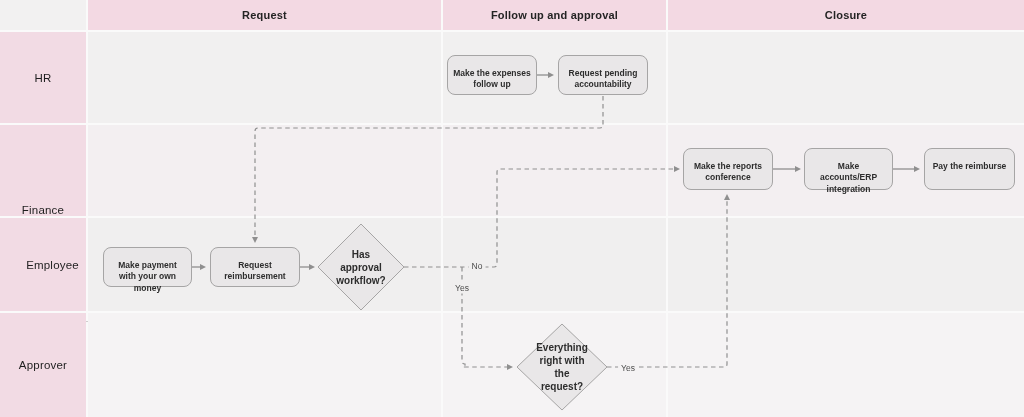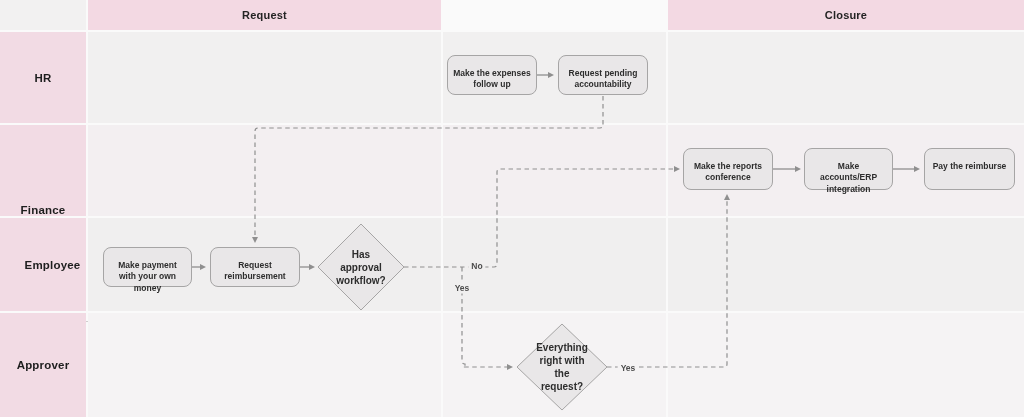--- a/index.html
+++ b/index.html
@@ -18,49 +18,52 @@
     --edge-text:#4d4d4d;
     --page-bg:#fafafa;
   }
   *{box-sizing:border-box;margin:0;padding:0;}
   html,body{background:var(--page-bg);}
   body{font-family:"Liberation Sans","DejaVu Sans",sans-serif;}
   .stage{position:relative;width:1024px;height:417px;background:var(--page-bg);overflow:hidden;}
   .cell{position:absolute;display:flex;align-items:center;justify-content:center;}
   .hdr{background:var(--header-pink);font-weight:bold;font-size:11px;color:var(--heading-text);letter-spacing:.2px;}
   .corner{background:var(--corner-gray);}
-  .lane-label{background:var(--label-pink);font-weight:bold;font-size:11.5px;color:#1e1e1e;letter-spacing:.2px;}
+  .lane-label{background:var(--label-pink);font-weight:normal;font-size:11.5px;color:#1e1e1e;letter-spacing:.2px;}
   .r0{background:var(--lane-hr);}
   .r1{background:var(--lane-finance);}
   .r2{background:var(--lane-employee);}
   .r3{background:var(--lane-approver);}
   svg.connectors{position:absolute;left:0;top:0;width:1024px;height:417px;}
   .conn{fill:none;stroke:var(--connector);stroke-width:1.3px;}
   .dashed{stroke-dasharray:4.5 3.5;stroke-width:1.2px;}
   .decision-shape{fill:var(--node-fill);stroke:var(--node-border);stroke-width:1px;}
   .arrowhead{fill:var(--connector);}
   .node{position:absolute;display:flex;justify-content:center;text-align:center;
         background:var(--node-fill);border:1px solid var(--node-border);border-radius:8px;
         font-size:8.5px;font-weight:bold;color:var(--node-text);line-height:1.35;padding:12px 5px;}
   .dlabel{position:absolute;display:flex;align-items:center;justify-content:center;text-align:center;
         font-size:10px;font-weight:bold;color:var(--node-text);line-height:1.3;}
   .edge-label{position:absolute;transform:translate(-50%,-50%);font-size:8.5px;color:var(--edge-text);
-        padding:0 3px;line-height:11px;font-weight:bold;}
+        padding:0 3px;line-height:11px;}
   .on-employee{background:var(--lane-employee);}
   .on-approver{background:var(--lane-approver);}
   .artifact{position:absolute;left:86px;top:320px;font-size:6px;color:#a9a2a5;line-height:6px;}
 </style>
 </head>
 <body>
 
 <div class="stage">
 
   <div class="cell corner" style="left:0;top:0;width:86px;height:30px;"></div>
   <div class="cell hdr" style="left:88px;top:0;width:353px;height:30px;">
       <span>Request</span>
+    </div>
+  <div class="cell hdr" style="left:443px;top:0;width:223px;height:30px;">
+      <span>Follow up and approval</span>
     </div>
   <div class="cell hdr" style="left:668px;top:0;width:356px;height:30px;">
       <span>Closure</span>
     </div>
 
   <div class="cell lane-label" style="left:0;top:32px;width:86px;height:91px;">
       <span>HR</span>
     </div>
   <div class="cell lane-label" style="left:0;top:125px;width:86px;height:91px;align-items:flex-end;">
       <span>Finance</span>

